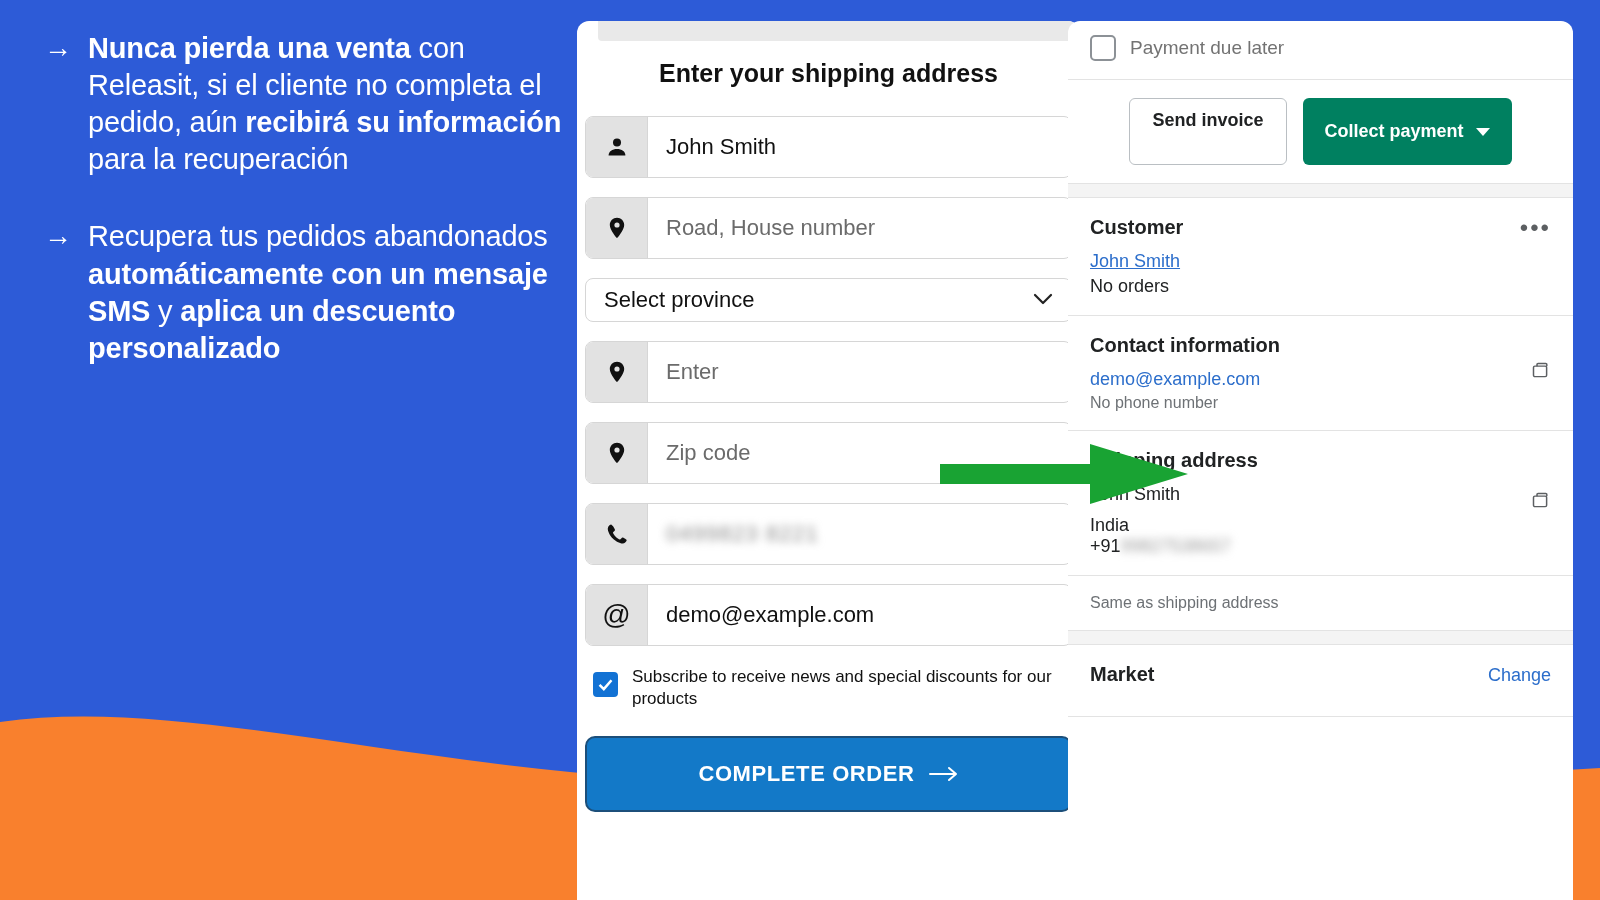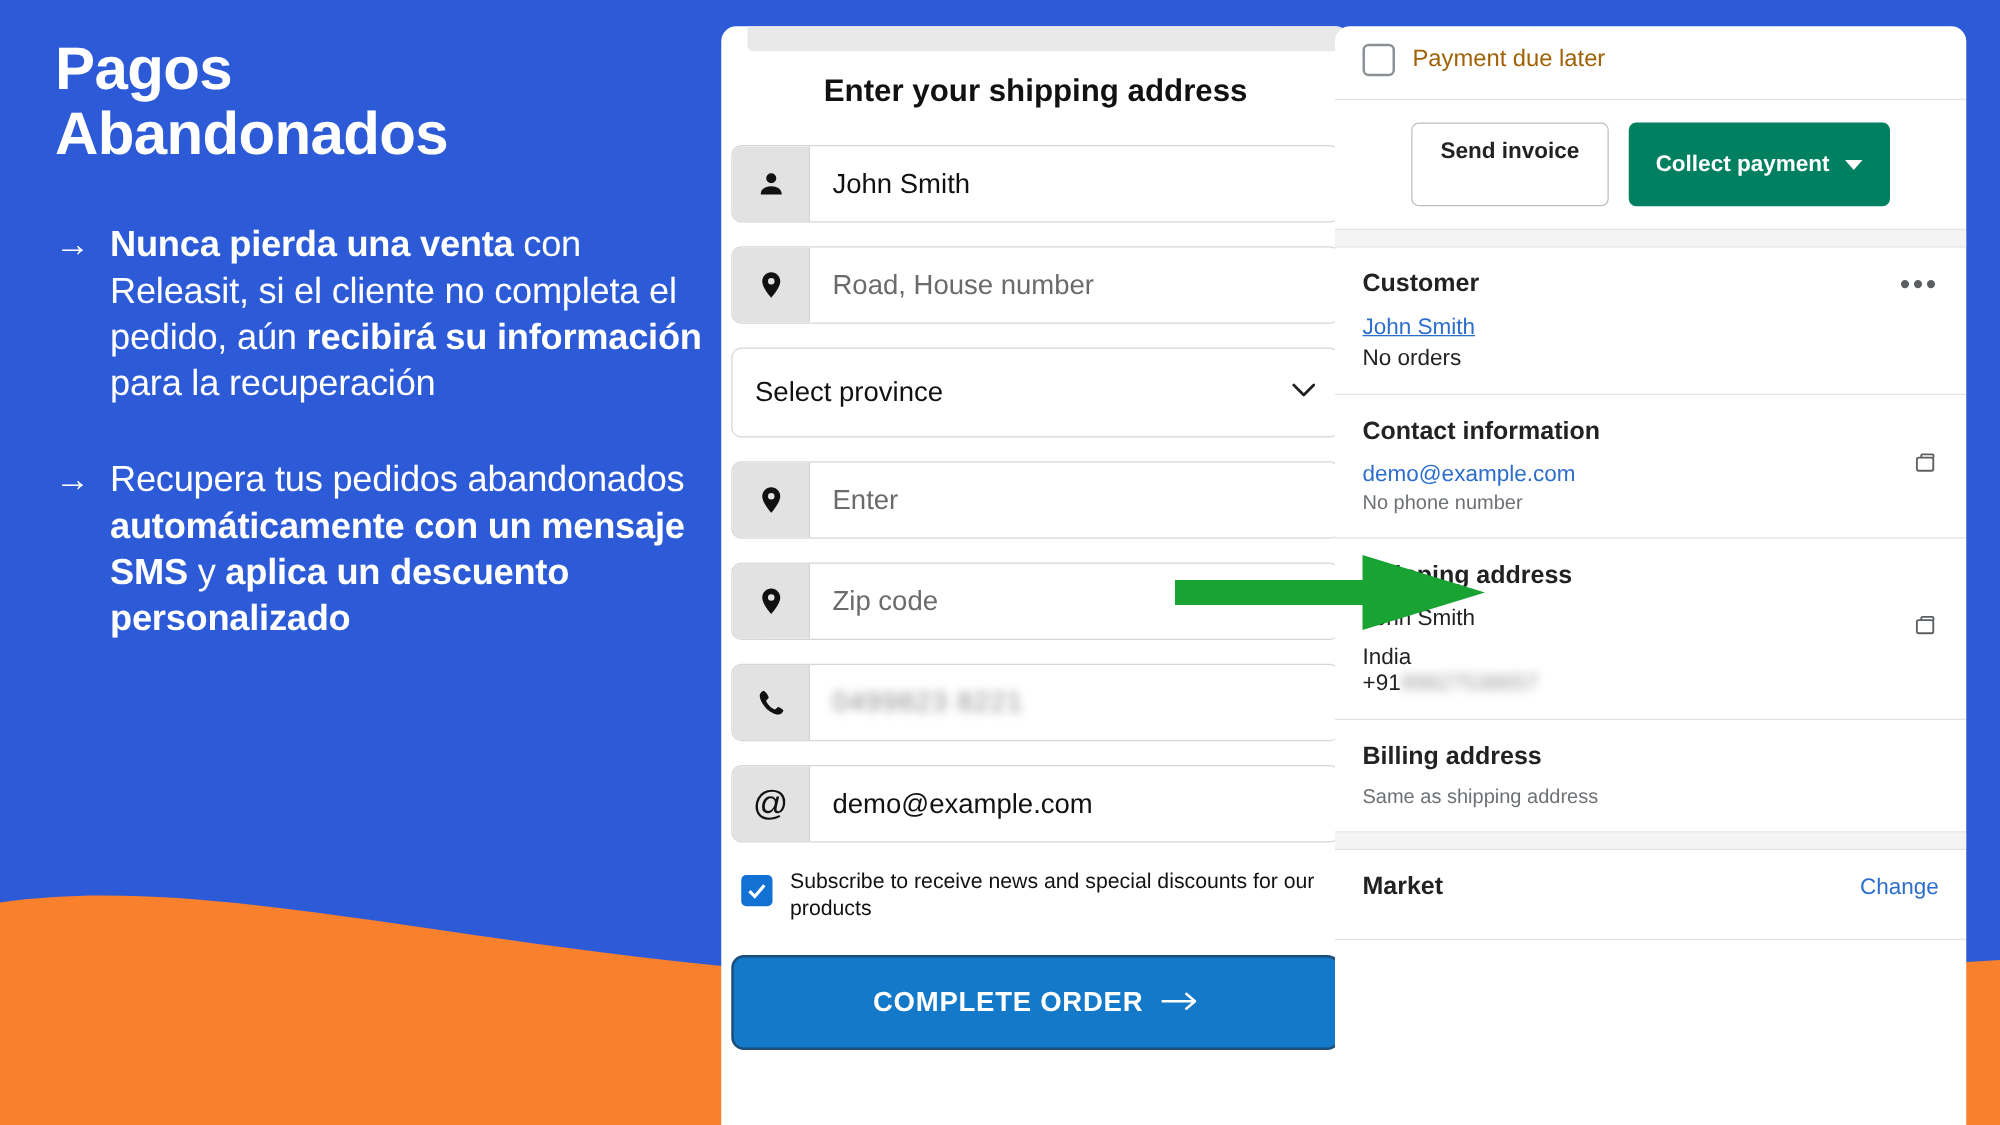--- a/index.html
+++ b/index.html
@@ -77,21 +77,21 @@
   .field-value {
     flex:1; display:flex; align-items:center;
     padding:0 18px; font-size:22px; color:#111;
   }
   .field-value.placeholder { color:#6b6b6b; }
   .field-value.blurred {
     color:#8a8a8a; filter:blur(4px); letter-spacing:1px;
   }
   .select-row {
     display:flex; align-items:center; justify-content:space-between;
-    height:72px; margin:0 0 19px 0;
+    height:44px; margin:0 0 19px 0;
     border:1px solid #d6d6d6; border-radius:8px;
     padding:0 18px; background:#fff;
     font-size:22px; color:#111;
   }
   .select-row .chev { font-size:19px; color:#222; }
   .subscribe-row {
     display:flex; align-items:flex-start; gap:14px;
     margin:20px 0 0 8px;
   }
   .cb {
@@ -123,21 +123,21 @@
   }
   .adm-sec { padding:18px 22px; border-bottom:1px solid #e3e3e3; position:relative; }
   .adm-gap { height:14px; background:#f4f4f4; border-bottom:1px solid #e3e3e3; }
   .pay-due {
     display:flex; align-items:center; gap:14px;
     padding:14px 22px 18px 22px; border-bottom:1px solid #e3e3e3;
   }
   .pay-cb {
     width:26px; height:26px; border:2px solid #8c9196; border-radius:5px; background:#fff;
   }
-  .pay-lbl { font-size:19px; color:#a16207; }
+  .pay-lbl { font-size:19px; color:#737373; }
   .btn-row {
     display:flex; justify-content:center; gap:16px;
     padding:18px 22px; border-bottom:1px solid #e3e3e3;
   }
   .btn-secondary {
     padding:11px 22px; border:1px solid #babfc3; border-radius:6px;
     background:#fff; color:#202223; font-size:18px; font-weight:700;
   }
   .btn-primary {
     padding:23px 22px; border-radius:6px;
@@ -170,24 +170,20 @@
 <body>
 
 <div id="stage">
 
   <div class="bg-blue"></div>
   <svg class="bg-orange-wave" viewBox="0 0 1600 900" preserveAspectRatio="none">
     <path id="wavePath" d="M0,722 C150,700 330,748 570,772 C900,805 1250,790 1600,768 L1600,900 L0,900 Z" fill="#f9802d"></path>
   </svg>
 
   <div class="left-col">
-    <div class="headline">
-      <div>Pagos</div>
-      <div>Abandonados</div>
-    </div>
     <div id="bullets">
         <div class="bullet">
           <span class="bullet-arrow">→</span>
           <div class="bullet-text"><b>Nunca pierda una venta</b><span> con Releasit, si el cliente no completa el pedido, aún </span><b>recibirá su información</b><span> para la recuperación</span></div>
         </div>
         <div class="bullet">
           <span class="bullet-arrow">→</span>
           <div class="bullet-text"><span>Recupera tus pedidos abandonados </span><b>automáticamente con un mensaje SMS</b><span> y </span><b>aplica un descuento personalizado</b></div>
         </div>
       </div>
@@ -328,21 +324,20 @@
       </div>
       <span class="copy-ic">
         <svg viewBox="0 0 24 24">
             <rect x="4" y="7" width="15" height="12" rx="1.6"></rect>
             <path d="M8 7 V5.2 A1.2 1.2 0 0 1 9.2 4 H18 A1.2 1.2 0 0 1 19.2 5.2 V7"></path>
           </svg>
       </span>
     </div>
 
     <div class="adm-sec">
-      <div class="adm-h">Billing address</div>
       <div class="adm-muted">Same as shipping address</div>
     </div>
 
     <div class="adm-gap"></div>
 
     <div class="adm-sec">
       <div class="sec-head-row">
         <div class="adm-h">Market</div>
         <a class="change-link">Change</a>
       </div>

